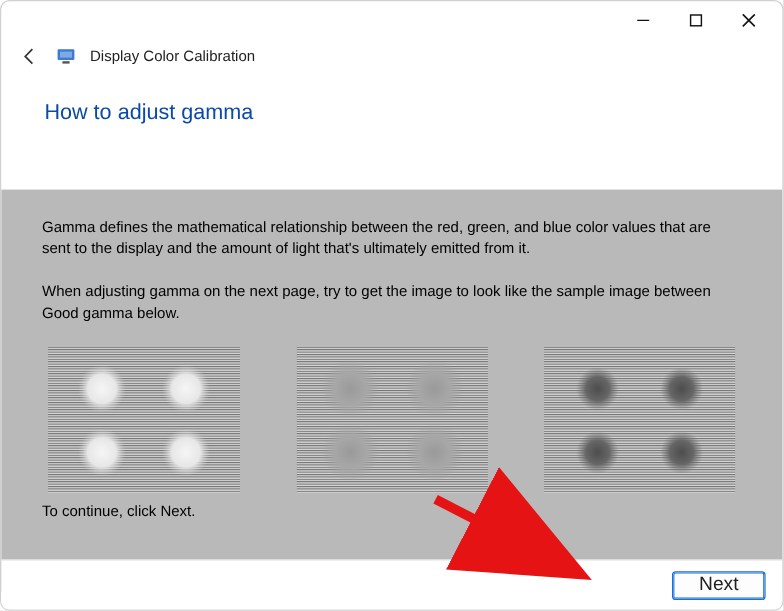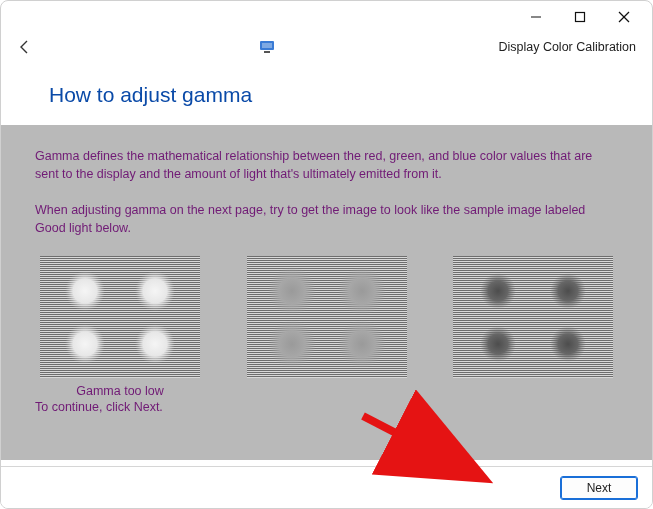--- a/index.html
+++ b/index.html
@@ -34,45 +34,44 @@
     line-height: 1;
     color: #111;
   }
   .titlebar .ctl svg { display:block; }
   
   .header {
     display: flex;
     align-items: center;
     gap: 12px;
     padding: 4px 16px 6px 14px;
-    justify-content: space-between;
   }
   .back {
     width: 20px; height: 20px;
     display:flex; align-items:center; justify-content:center;
     color:#333;
   }
   .appicon {
     width:16px; height:16px;
     display:inline-block;
   }
   .apptitle { font-size: 12.5px; color:#222; }
   .heading {
     padding: 20px 36px 18px 36px;
     color: #0a4aa8;
-    font-size: 21px;
+    font-size: 18px;
     font-weight: 400;
-    margin-left: 12px;
   }
   
   .content {
     background: #b9b9b9;
     padding: 22px 34px 16px 34px;
     height: 335px;
-    color:#701a75;
+    color:#000000;
+    margin-top:36px;
   }
   .content p { margin: 0 0 18px 0; line-height: 1.45; }
   .samples {
     display:flex;
     justify-content: space-between;
     gap: 28px;
     margin-top: 6px;
   }
   .sample { text-align: center; width: 170px; }
   .sample .img {
@@ -95,21 +94,21 @@
     justify-content:flex-end;
     align-items:center;
     gap: 8px;
     padding: 0 14px;
   }
   .btn {
     min-width: 78px; height: 24px;
     border: 1px solid #8a8a8a;
     border-radius: 3px;
     background: #fdfdfd;
-    font-size: 12px;
+    font-size: 16px;
     display:flex; align-items:center; justify-content:center;
     padding: 0 12px;
   }
   .btn.primary { border-color: #1a6fd8; box-shadow: 0 0 0 1px #1a6fd8 inset; }
   
   .arrow {
     position:absolute;
     left: 0; top: 0;
     width: 653px; height: 509px;
     pointer-events: none;
@@ -150,21 +149,21 @@
       <rect x="5" y="12" width="6" height="2" fill="#555"></rect>
     </svg>
   </span>
   <span class="apptitle">Display Color Calibration</span>
 </div>
 
 <div class="heading">How to adjust gamma</div>
 
 <div class="content">
   <p>Gamma defines the mathematical relationship between the red, green, and blue color values that are sent to the display and the amount of light that's ultimately emitted from it.</p>
-  <p>When adjusting gamma on the next page, try to get the image to look like the sample image labeled Good light below.</p>
+  <p>When adjusting gamma on the next page, try to get the image to look like the sample image between Good gamma below.</p>
 
   <div class="samples">
 
     <div class="sample">
       <div class="img">
         <svg width="160" height="122">
           <defs>
             <pattern id="hlinesL" width="4" height="2" patternUnits="userSpaceOnUse">
               <rect width="4" height="1" fill="#6e6e6e"></rect>
                 <rect y="1" width="4" height="1" fill="#d9d9d9"></rect>
@@ -175,21 +174,20 @@
                 <stop offset="100%" stop-color="rgba(200,200,200,0)"></stop>
             </radialGradient>
           </defs>
           <rect width="160" height="122" fill="url(#hlinesL)"></rect>
           <circle cx="45" cy="35" r="20" fill="url(#dotL)"></circle>
           <circle cx="115" cy="35" r="20" fill="url(#dotL)"></circle>
           <circle cx="45" cy="88" r="20" fill="url(#dotL)"></circle>
           <circle cx="115" cy="88" r="20" fill="url(#dotL)"></circle>
         </svg>
       </div>
-      <div class="caption">Gamma too low</div>
     </div>
 
     <div class="sample">
       <div class="img">
         <svg width="160" height="122">
           <defs>
             <pattern id="hlinesG" width="4" height="2" patternUnits="userSpaceOnUse">
               <rect width="4" height="1" fill="#6e6e6e"></rect>
                 <rect y="1" width="4" height="1" fill="#d9d9d9"></rect>
             </pattern>

